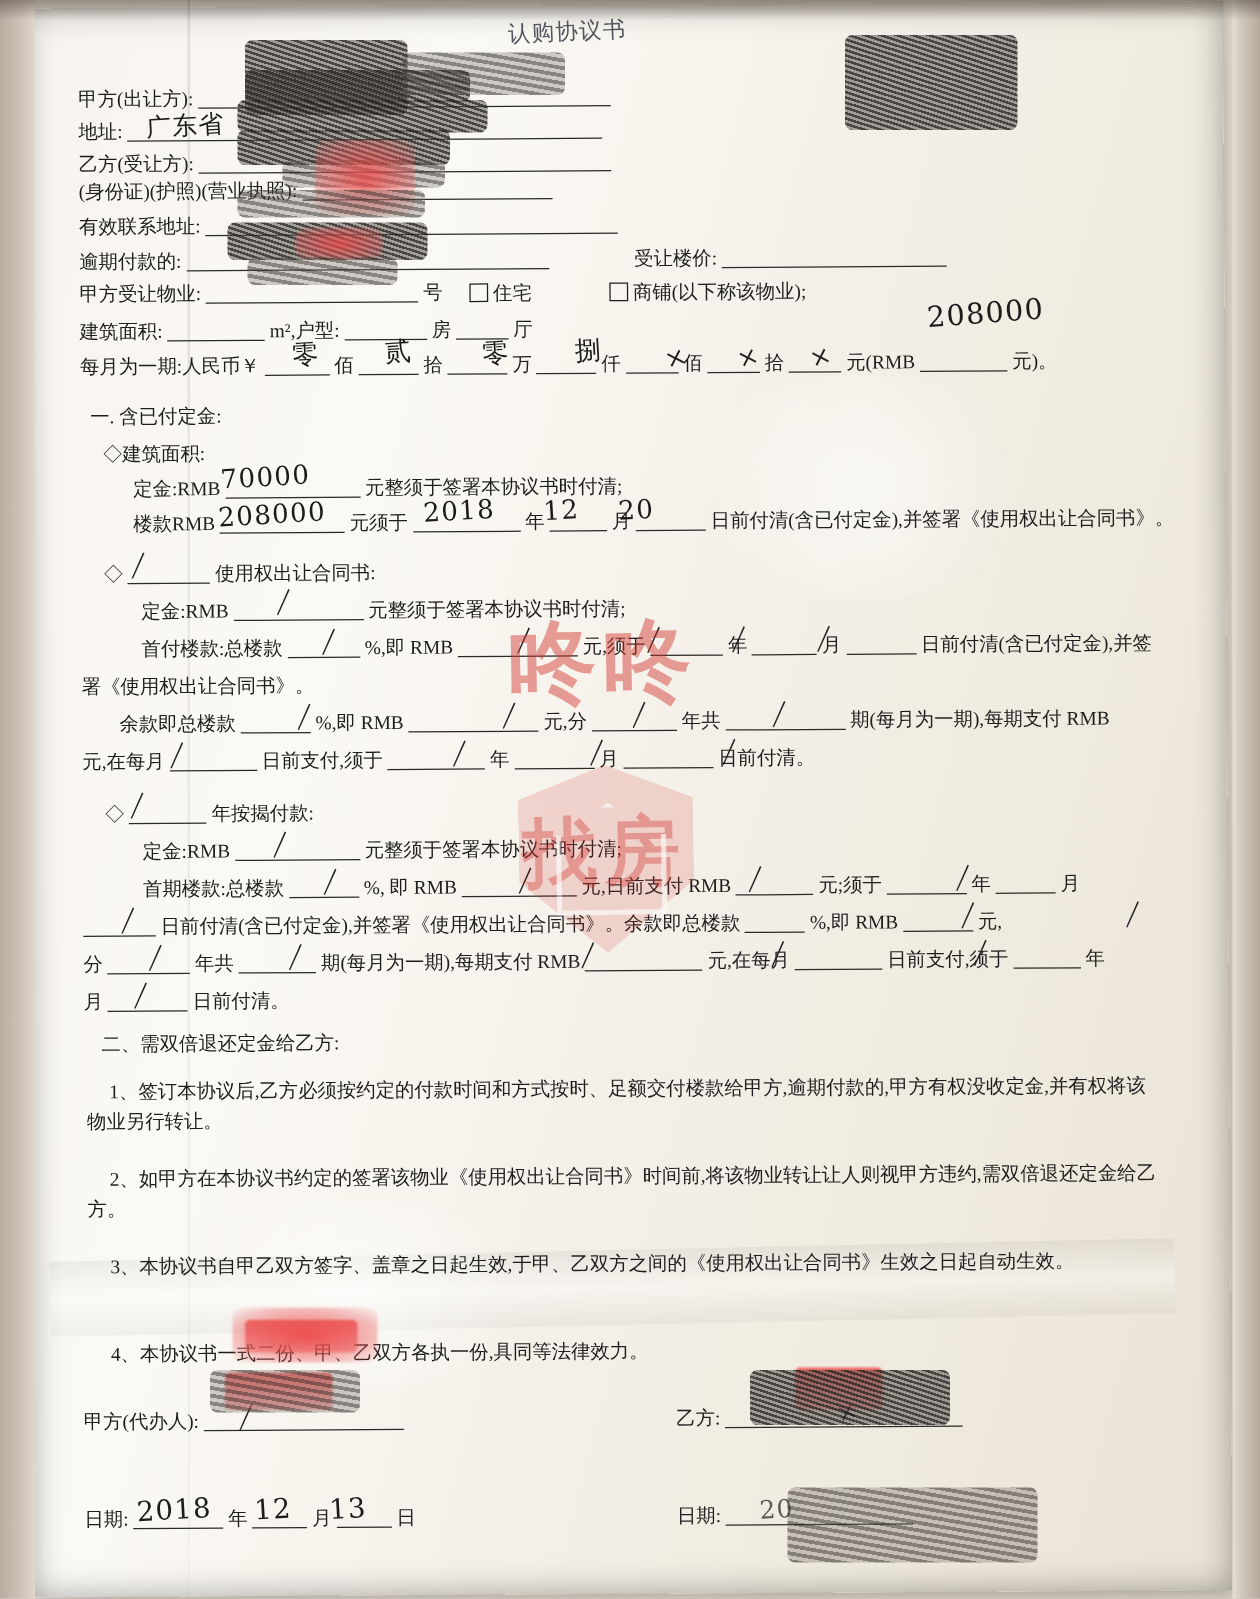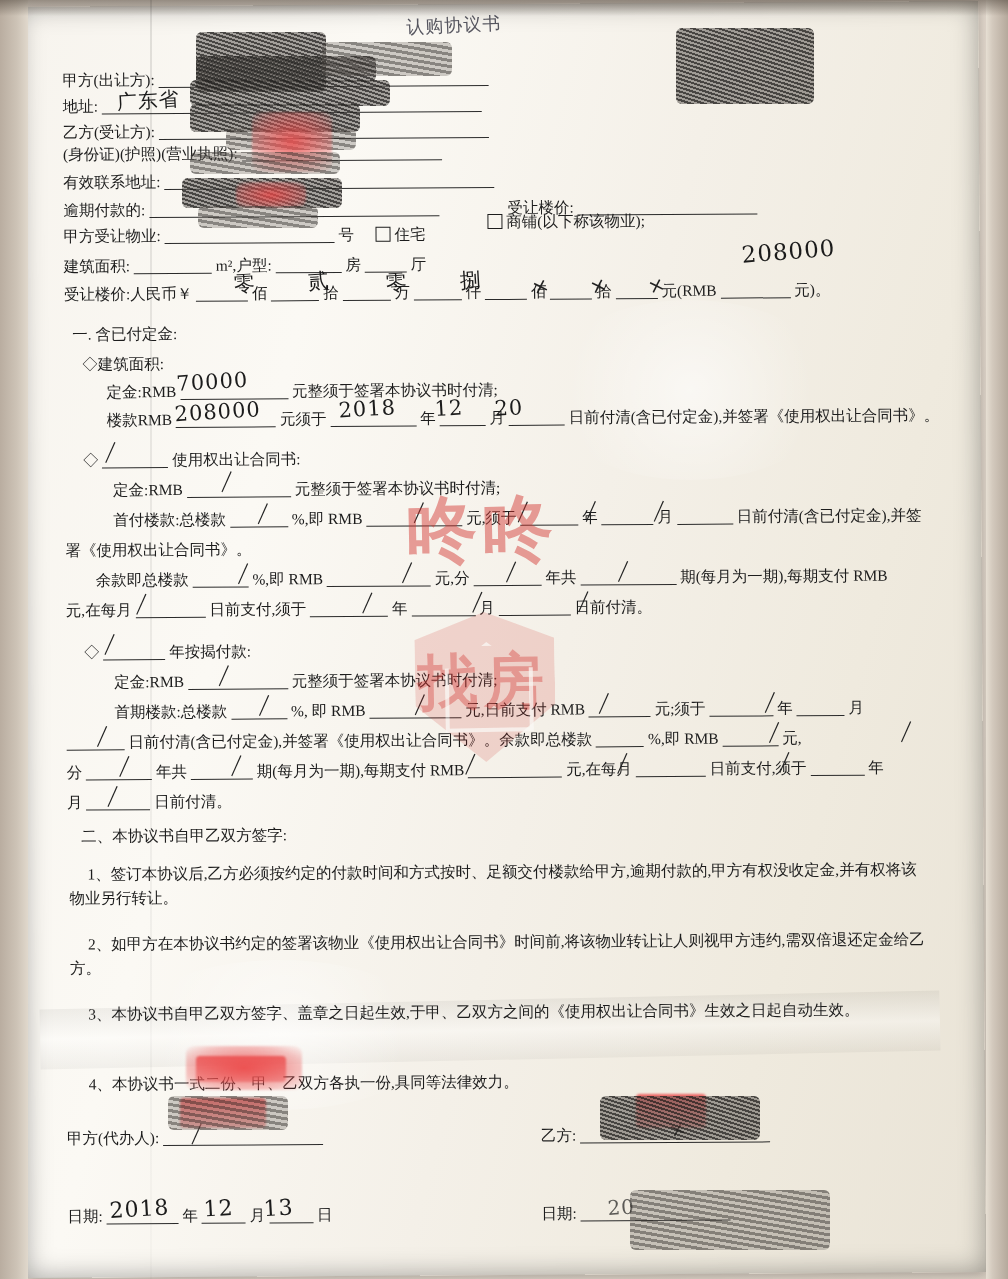--- a/index.html
+++ b/index.html
@@ -196,37 +196,37 @@
 
     <div class="ln" style="left:8px;top:212px;">
       <span>甲方受让物业:</span>
       <span class="u" style="width:170px;"></span>
       <span>号</span>
     </div>
     <div class="ln" style="left:320px;top:212px;">
       <span style="display:inline-block;width:13px;height:13px;border:1.4px solid #1d1d1d;vertical-align:-2px;"></span>
       <span>住宅</span>
     </div>
-    <div class="ln" style="left:432px;top:200px;">
+    <div class="ln" style="left:432px;top:212px;">
       <span style="display:inline-block;width:13px;height:13px;border:1.4px solid #1d1d1d;vertical-align:-2px;"></span>
       <span>商铺(以下称该物业);</span>
     </div>
 
     <div class="ln" style="left:8px;top:242px;">
       <span>建筑面积:</span>
       <span class="u" style="width:78px;"></span>
       <span>m²,户型:</span>
       <span class="u" style="width:66px;"></span>
       <span>房</span>
       <span class="u" style="width:42px;"></span>
       <span>厅</span>
     </div>
 
     <div class="ln" style="left:8px;top:270px;">
-      <span>受让楼价:人民币￥</span>
+      <span>每月为一期:人民币￥</span>
       <span class="u" style="width:52px;"></span>
       <span>佰</span>
       <span class="u" style="width:48px;"></span>
       <span>拾</span>
       <span class="u" style="width:48px;"></span>
       <span>万</span>
       <span class="u" style="width:48px;"></span>
       <span>仟</span>
       <span class="u" style="width:42px;"></span>
       <span>佰</span>
@@ -359,21 +359,21 @@
       <span class="u" style="width:54px;"></span>
       <span>年</span>
     </div>
 
     <div class="ln" style="left:8px;top:778px;">
       <span>月</span>
       <span class="u" style="width:64px;"></span>
       <span>日前付清。</span>
     </div>
 
-    <div class="ln" style="left:22px;top:812px;">二、本协议书自甲乙双方签字:</div>
+    <div class="ln" style="left:22px;top:812px;">二、需双倍退还定金给乙方:</div>
 
     <div class="para" style="left:10px;top:846px;text-indent:18px;">1、签订本协议后,乙方必须按约定的付款时间和方式按时、足额交付楼款给甲方,逾期付款的,甲方有权没收定金,并有权将该物业另行转让。</div>
     <div class="para" style="left:10px;top:916px;text-indent:18px;">2、如甲方在本协议书约定的签署该物业《使用权出让合同书》时间前,将该物业转让让人则视甲方违约,需双倍退还定金给乙方。</div>
     <div class="para" style="left:10px;top:986px;text-indent:18px;">3、本协议书自甲乙双方签字、盖章之日起生效,于甲、乙双方之间的《使用权出让合同书》生效之日起自动生效。</div>
     <div class="para" style="left:10px;top:1056px;text-indent:18px;">4、本协议书一式二份、甲、乙双方各执一份,具同等法律效力。</div>
 
     <div class="ln" style="left:6px;top:1114px;">
       <span>甲方(代办人):</span>
       <span class="u" style="width:160px;"></span>
     </div>

